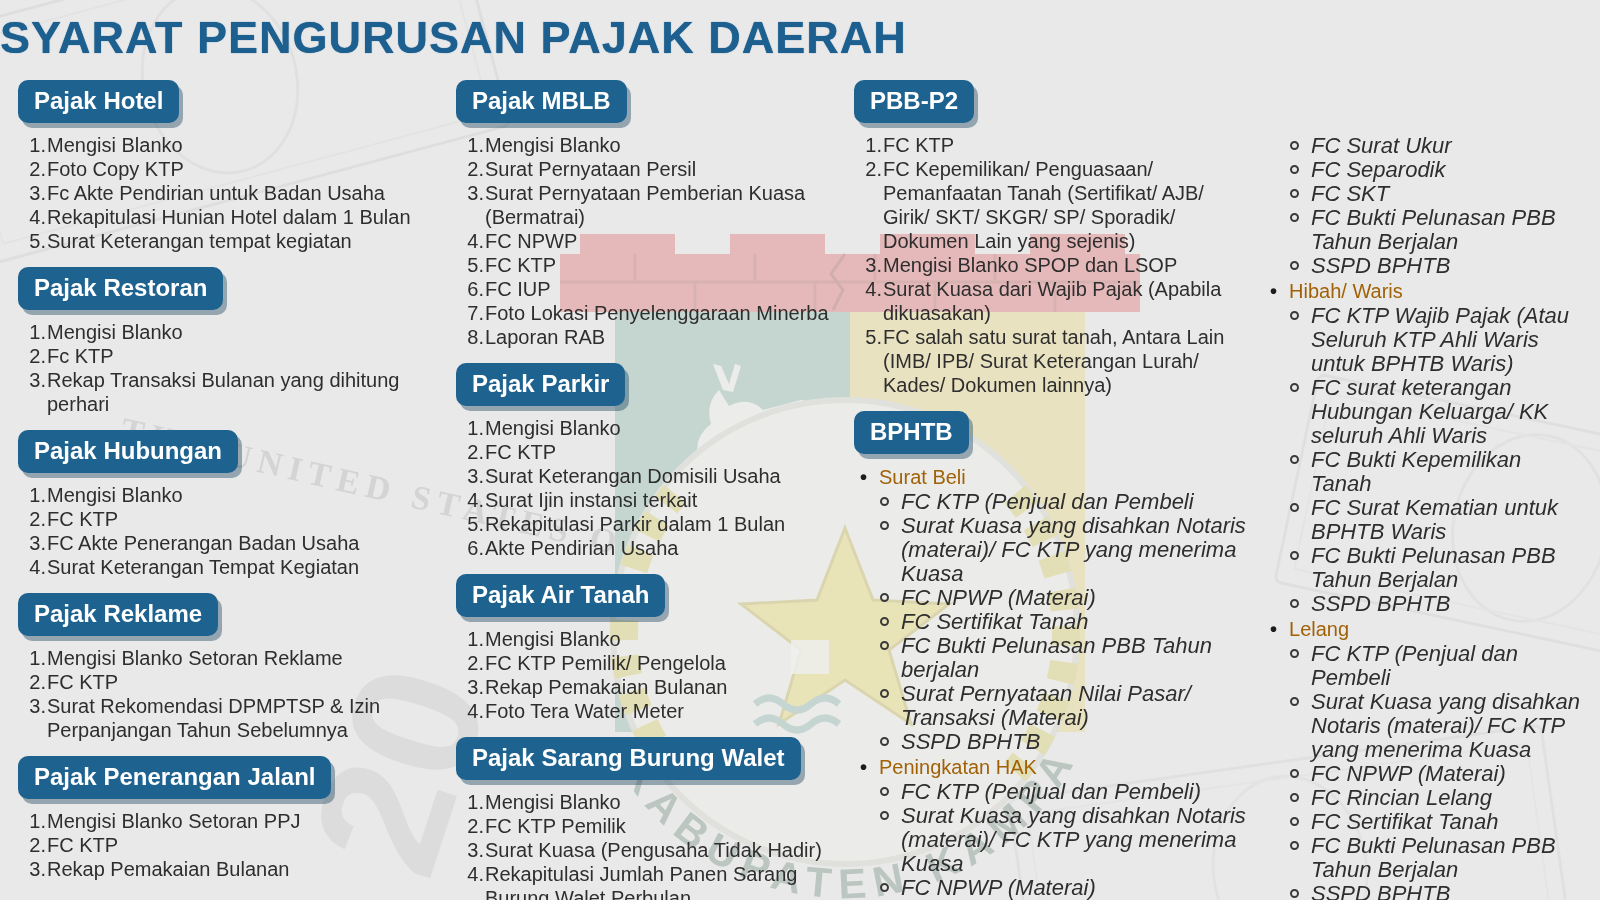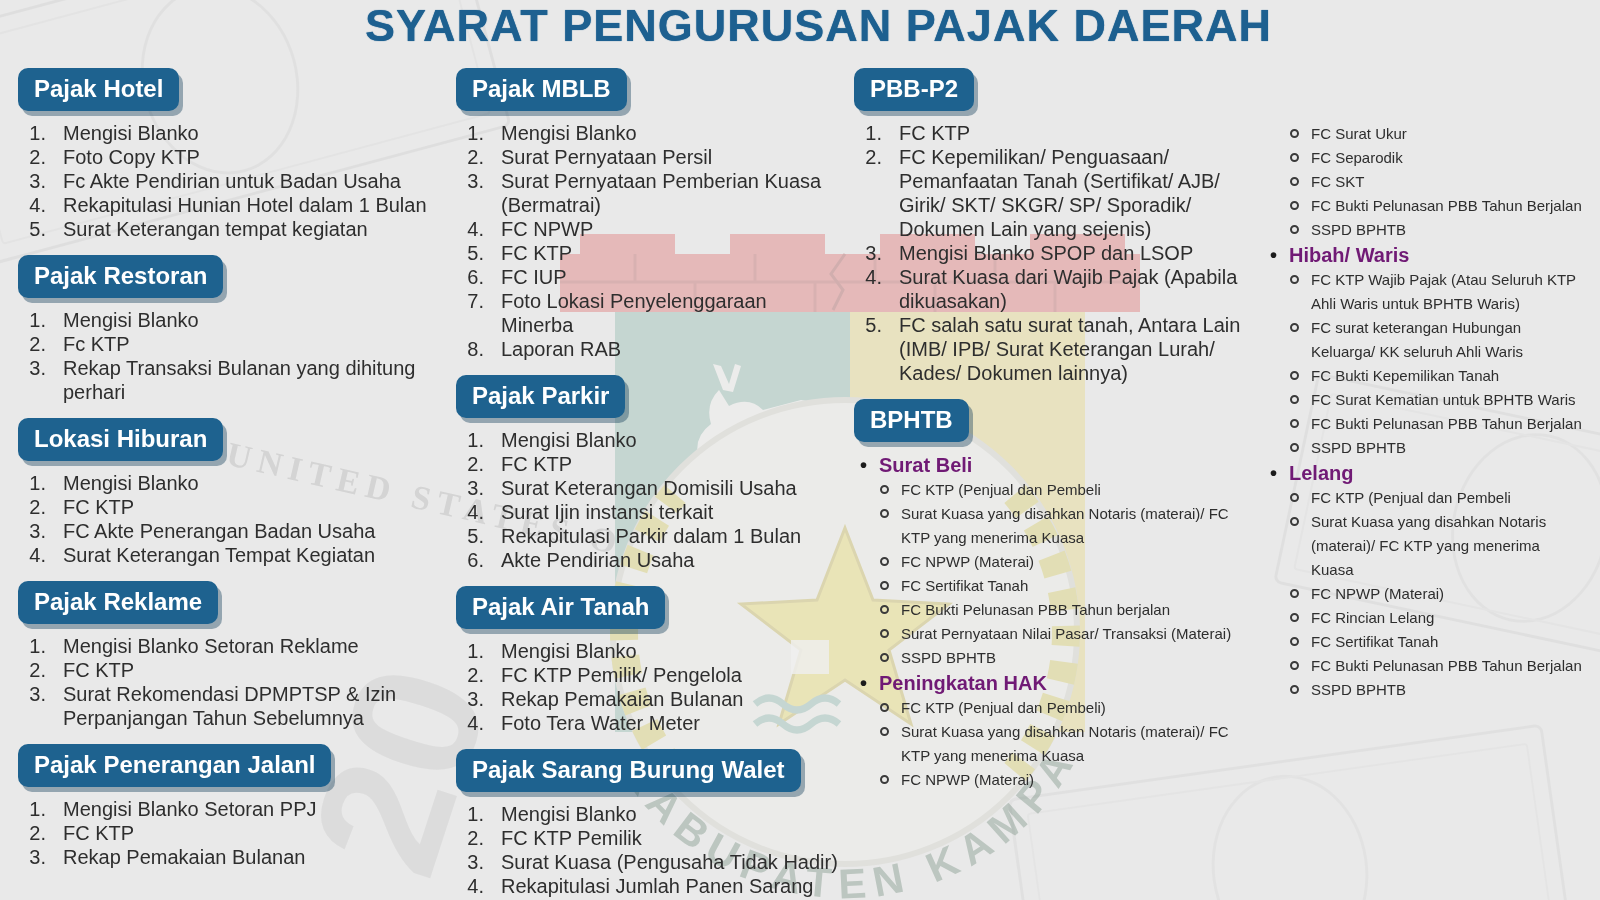--- a/index.html
+++ b/index.html
@@ -19,52 +19,51 @@
   .bill2 { left:1290px; top:420px; width:480px; height:215px; transform:rotate(12deg); opacity:.45; }
   .bill3 { left:1020px; top:760px; width:540px; height:220px; transform:rotate(-8deg); opacity:.4; }
   .bill-text { position:absolute; left:115px; top:468px; transform:rotate(13deg);
     font-family:"Liberation Serif","DejaVu Serif",serif; font-weight:bold; font-size:34px;
     letter-spacing:7px; color:#c9c9c9; opacity:.65; white-space:nowrap; }
   .bill-digits { position:absolute; left:300px; top:680px; transform:rotate(-72deg);
     font-weight:bold; font-size:180px; color:#d3d3d3; opacity:.55; line-height:1; }
   .emblem { position:absolute; left:555px; top:232px; opacity:.33; }
   
   .page-title {
-    position:relative; text-align:center; 
+    position:relative; text-align:left; padding-top:12px;
     font-size:45px; font-weight:800; letter-spacing:1px;
     color:var(--title,#1d6090); z-index:2;
     text-shadow:0 0 1px var(--title,#1d6090);
-    margin-left:37px;
   }
   
   .columns { position:relative; display:flex; gap:12px; padding:16px 18px 0; z-index:2; }
   .column { flex:none; }
   .column:nth-child(1){ width:426px; }
   .column:nth-child(2){ width:386px; }
   .column:nth-child(3){ width:398px; }
   .column:nth-child(4){ width:318px; padding-top:54px; }
   .badge {
     display:inline-block; background:var(--badge,#1e628f); color:#fff;
     font-size:24px; font-weight:bold; padding:7px 16px 8px; border-radius:10px;
     margin:14px 0 10px; box-shadow:4px 5px 0 rgba(21,63,90,.40);
   }
   .column .badge:first-child { margin-top:0; }
   .numlist { list-style:none; }
   .numlist li { display:flex; font-size:20px; line-height:24px; color:var(--text,#2e2e2e); }
   .numlist .num { flex:0 0 28px; text-align:right; }
-  .numlist .itext { flex:1; padding-left:1px;margin-left:16px; }
+  .numlist .itext { flex:1; padding-left:1px; }
   .sublist { list-style:none; padding-left:26px; }
-  .sublist li { display:flex; font-size:15px; line-height:24px; color:var(--text,#2e2e2e); }
+  .sublist li { display:flex; font-size:22px; line-height:24px; color:var(--text,#2e2e2e);font-style:italic; }
   .sublist .ring { flex:none; width:9px; height:9px; border:2px solid #3a3a3a; border-radius:50%;
     margin:7px 12px 0 0; }
   .sublist .itext { flex:1; }
   .grouplabel { display:flex; align-items:baseline; padding-left:6px; margin:1px 0;
     font-size:20px; line-height:24px; }
   .grouplabel .dot { font-size:20px; font-weight:bold; margin-right:12px; color:#1c1c1c; }
-  .grouplabel .glabel { font-weight:bold; color:#701a75; }
+  .grouplabel .glabel { font-weight:normal; color:#a16207; }
 </style>
 </head>
 <body>
 
 <div class="page">
 
   <div class="decor">
     <div class="bill bill1"></div>
     <div class="bill bill2"></div>
     <div class="bill bill3"></div>
@@ -153,21 +152,21 @@
             <span class="itext">Mengisi Blanko</span>
           </li>
           <li class="numitem">
             <span class="num">2.</span>
             <span class="itext">Fc KTP</span>
           </li>
           <li class="numitem">
             <span class="num">3.</span>
             <span class="itext">Rekap Transaksi Bulanan yang dihitung perhari</span>
           </li>
-        </ol><div class="badge">Lokasi Hiburan</div><ol class="numlist">
+        </ol><div class="badge">Pajak Hubungan</div><ol class="numlist">
           <li class="numitem">
             <span class="num">1.</span>
             <span class="itext">Mengisi Blanko</span>
           </li>
           <li class="numitem">
             <span class="num">2.</span>
             <span class="itext">FC KTP</span>
           </li>
           <li class="numitem">
             <span class="num">3.</span>

